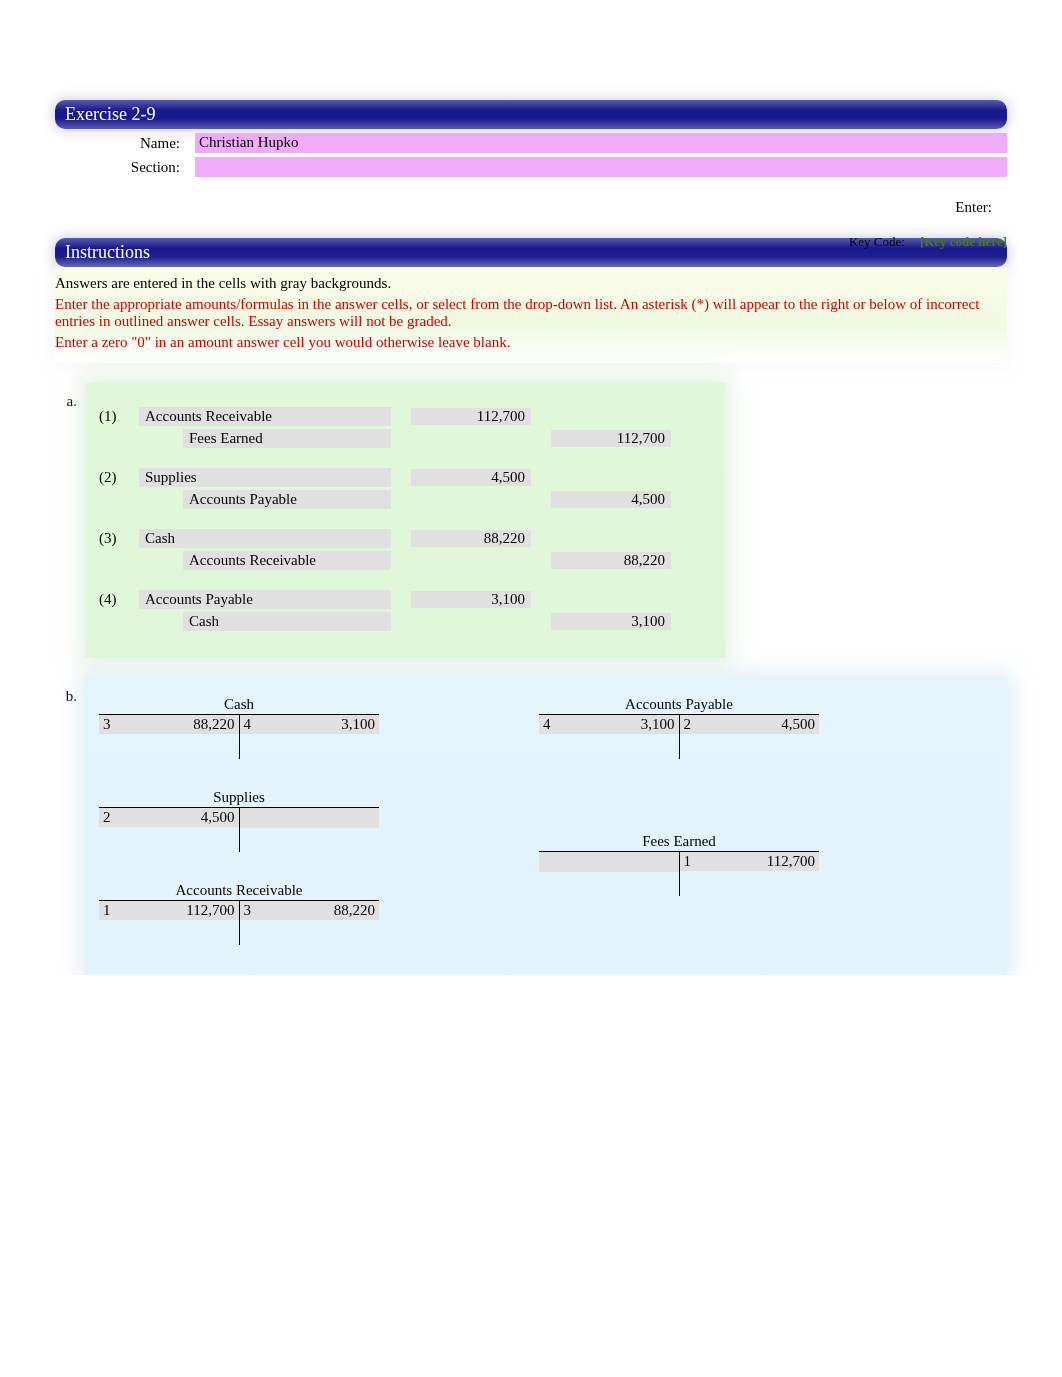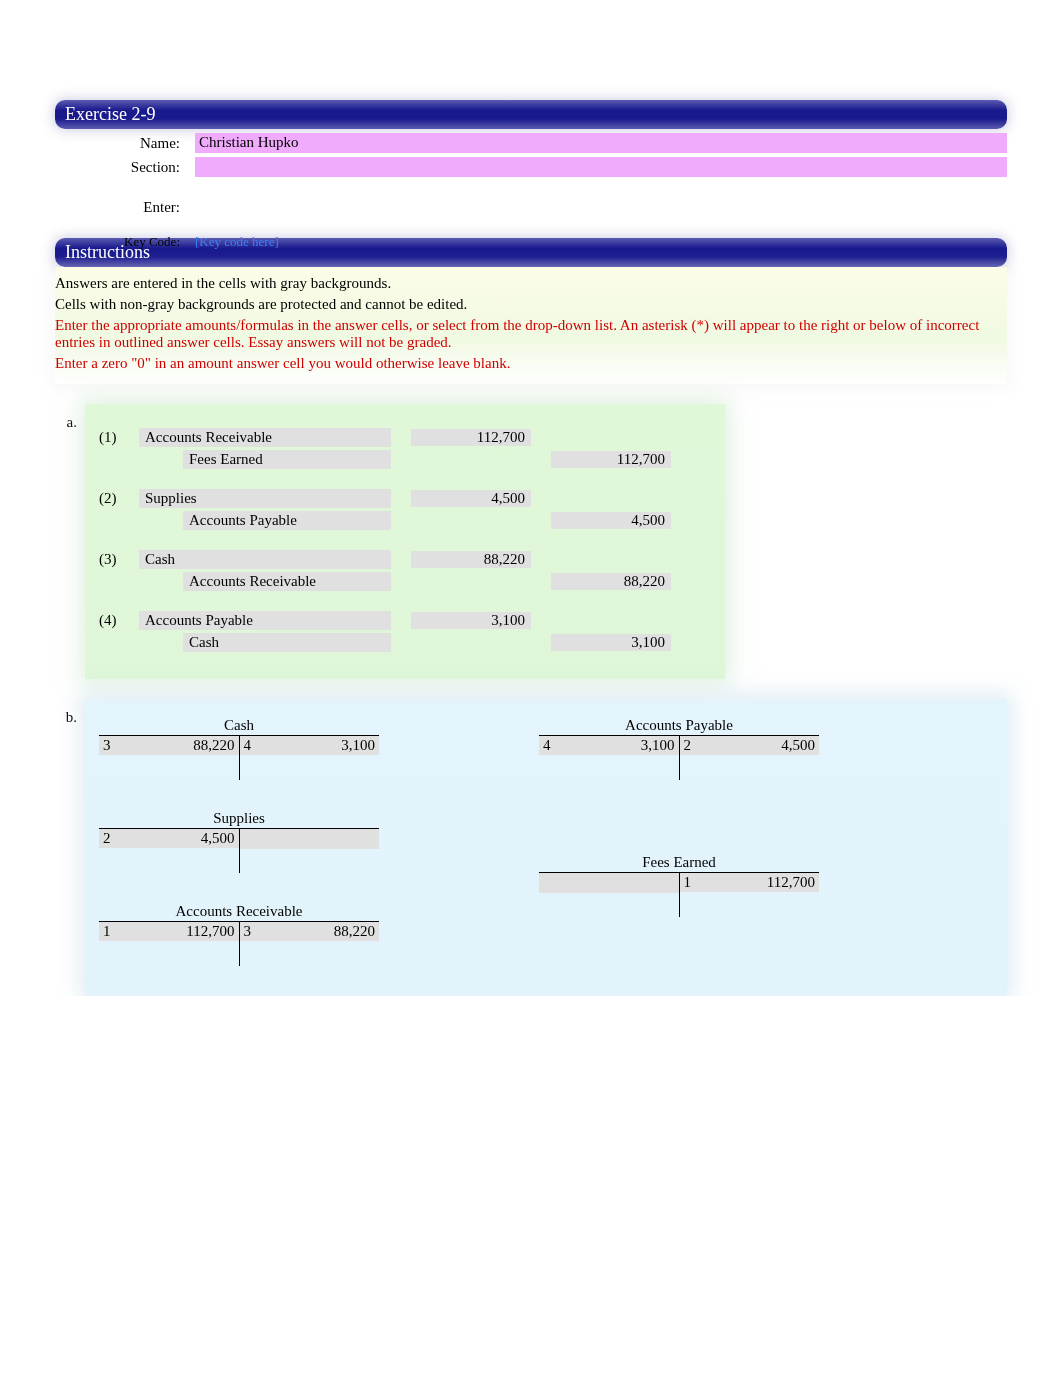--- a/index.html
+++ b/index.html
@@ -16,20 +16,21 @@
       color: #fff;
       font-size: 18px;
       padding: 4px 10px;
       border-radius: 10px;
       box-shadow: 0 0 12px 2px rgba(80,80,160,0.25);
     }
     .info-row {
       display: flex;
       align-items: center;
       margin-top: 4px;
+      justify-content: flex-end;
     }
     .info-label {
       width: 140px;
       text-align: right;
       padding-right: 15px;
       font-size: 15px;
     }
     .info-value {
       flex: 1;
       background: #f0abfc;
@@ -37,21 +38,21 @@
       min-height: 20px;
       font-size: 15px;
     }
     .score-value {
       color: #d00000;
       padding: 1px 4px;
       border-bottom: 1px dashed #999;
       flex: 1;
       font-size: 15px;
     }
-    .key-placeholder { color: #3b82f6; }
+    .key-placeholder { color: #4d7c0f; font-weight: bold; }
     .spacer-sm { height: 18px; }
     .instructions-body {
       background: linear-gradient(to bottom, #fcfde8 0%, #f0f9e2 60%, #ffffff 100%);
       padding: 6px 0 10px 0;
       margin-bottom: 0;
       box-shadow: 0 0 15px 4px rgba(200,200,200,0.15);
     }
     .instr-text { padding: 2px 0 2px 0; font-size: 15px; }
     .red-text { color: #d00000; }
     .section-wrap {
@@ -175,21 +176,20 @@
 <div class="info-row" style="margin-top:0;">
   <div class="info-label" style="font-size:13px;">Key Code:</div>
   <div class="key-placeholder" style="font-size:13px;">[Key code here]</div>
 </div>
 
 <div class="header-bar" style="margin-top:-12px;">
   <span>Instructions</span>
 </div>
 <div class="instructions-body">
   <div class="instr-text">Answers are entered in the cells with gray backgrounds.</div>
-  <div class="instr-text">Cells with non-gray backgrounds are protected and cannot be edited.</div>
   <div class="instr-text red-text">Enter the appropriate amounts/formulas in the answer cells, or select from the drop-down list. An asterisk (*) will appear to the right or below of incorrect entries in outlined answer cells. Essay answers will not be graded.</div>
   <div class="instr-text red-text">Enter a zero "0" in an amount answer cell you would otherwise leave blank.</div>
 </div>
 
 <div class="section-wrap">
   <div class="section-letter">a.</div>
   <div class="section-a-body">
 
     <div class="je-group">
       <div class="je-row">

